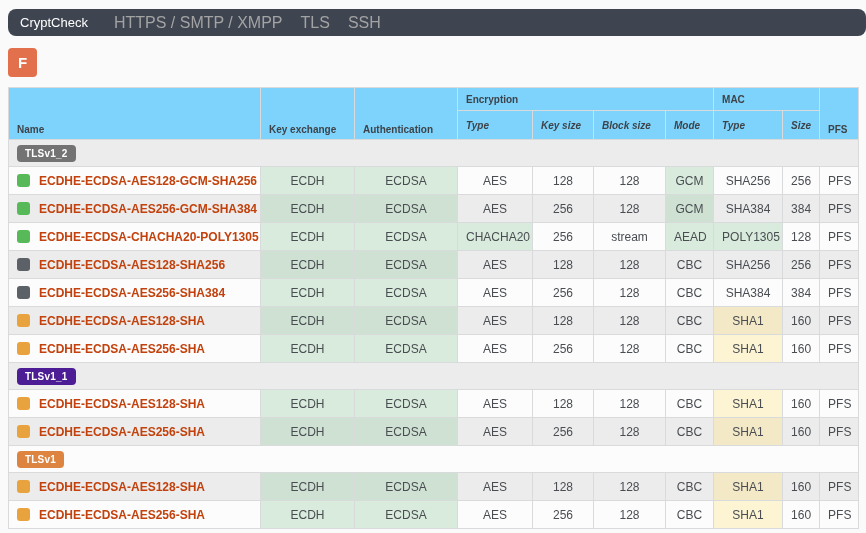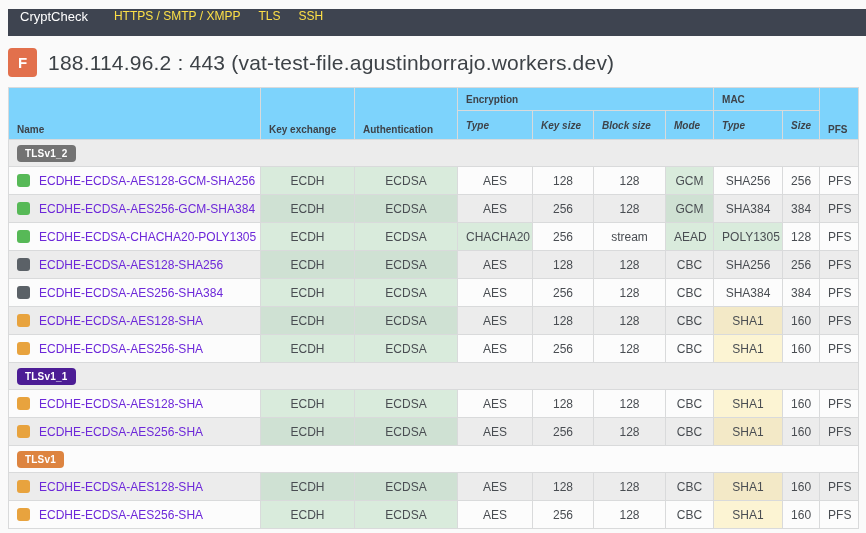--- a/index.html
+++ b/index.html
@@ -8,33 +8,34 @@
     background: #fafafa;
     font-family: "Liberation Sans", "DejaVu Sans", sans-serif;
     color: #494d52;
   }
   
   .navbar {
     margin: 9px 0 0 8px;
     height: 27px;
     background: #3e4450;
     display: flex;
-    align-items: flex-start;
+    align-items: center;
     padding: 0 12px;
+    border-radius: 8px;
   }
   .brand {
     color: #ffffff;
     font-size: 13px;
     margin-right: 26px;
     cursor: pointer;
   }
   .nav-links { display: flex; align-items: center; gap: 18px; }
   .nav-link {
-    color: #fde047;
-    font-size: 12px;
+    color: #a3a3a3;
+    font-size: 16px;
     text-decoration: none;
     cursor: pointer;
   }
   
   .title-bar {
     margin: 0 8px;
     padding: 12px 0 10px 0;
     display: flex;
     align-items: center;
     gap: 11px;
@@ -77,21 +78,21 @@
   }
   thead tr.group-row th { height: 23px; padding: 4px 8px; }
   thead th.span2 { vertical-align: bottom; padding-bottom: 8px; }
   thead tr.sub-row th { height: 29px; vertical-align: middle; font-style: italic; }
   tbody tr { height: 28px; }
   tbody tr.section-row { height: 27px; }
   tbody tr:nth-child(odd) td { background: #ececec; }
   tbody tr:nth-child(even) td { background: #fcfcfc; }
   tbody td { text-align: center; color: #494d52; }
   tbody td.name-cell { text-align: left; }
-  .cipher-name { font-weight: 400; color: #6d28d9; }
+  .cipher-name { font-weight: 700; color: #c2410c; }
   .dot {
     display: inline-block;
     width: 13px; height: 13px;
     border-radius: 3px;
     margin-right: 9px;
     vertical-align: -2px;
   }
   
   tbody tr:nth-child(even) td.success { background: #d9ebdc; }
   tbody tr:nth-child(odd)  td.success { background: #cfe1d3; }
@@ -114,21 +115,20 @@
   <span class="brand">CryptCheck</span>
   <div class="nav-links">
     <a class="nav-link">HTTPS / SMTP / XMPP</a>
     <a class="nav-link">TLS</a>
     <a class="nav-link">SSH</a>
   </div>
 </div>
 
 <div class="title-bar">
   <span class="grade-badge" style="background: rgb(226, 112, 76);">F</span>
-  <h1 class="host-title">188.114.96.2 : 443 (vat-test-file.agustinborrajo.workers.dev)</h1>
 </div>
 
 <table class="ciphers">
   <colgroup>
     <col style="width:252px">
       <col style="width:94px">
       <col style="width:103px">
     <col style="width:75px">
       <col style="width:61px">
       <col style="width:72px">

